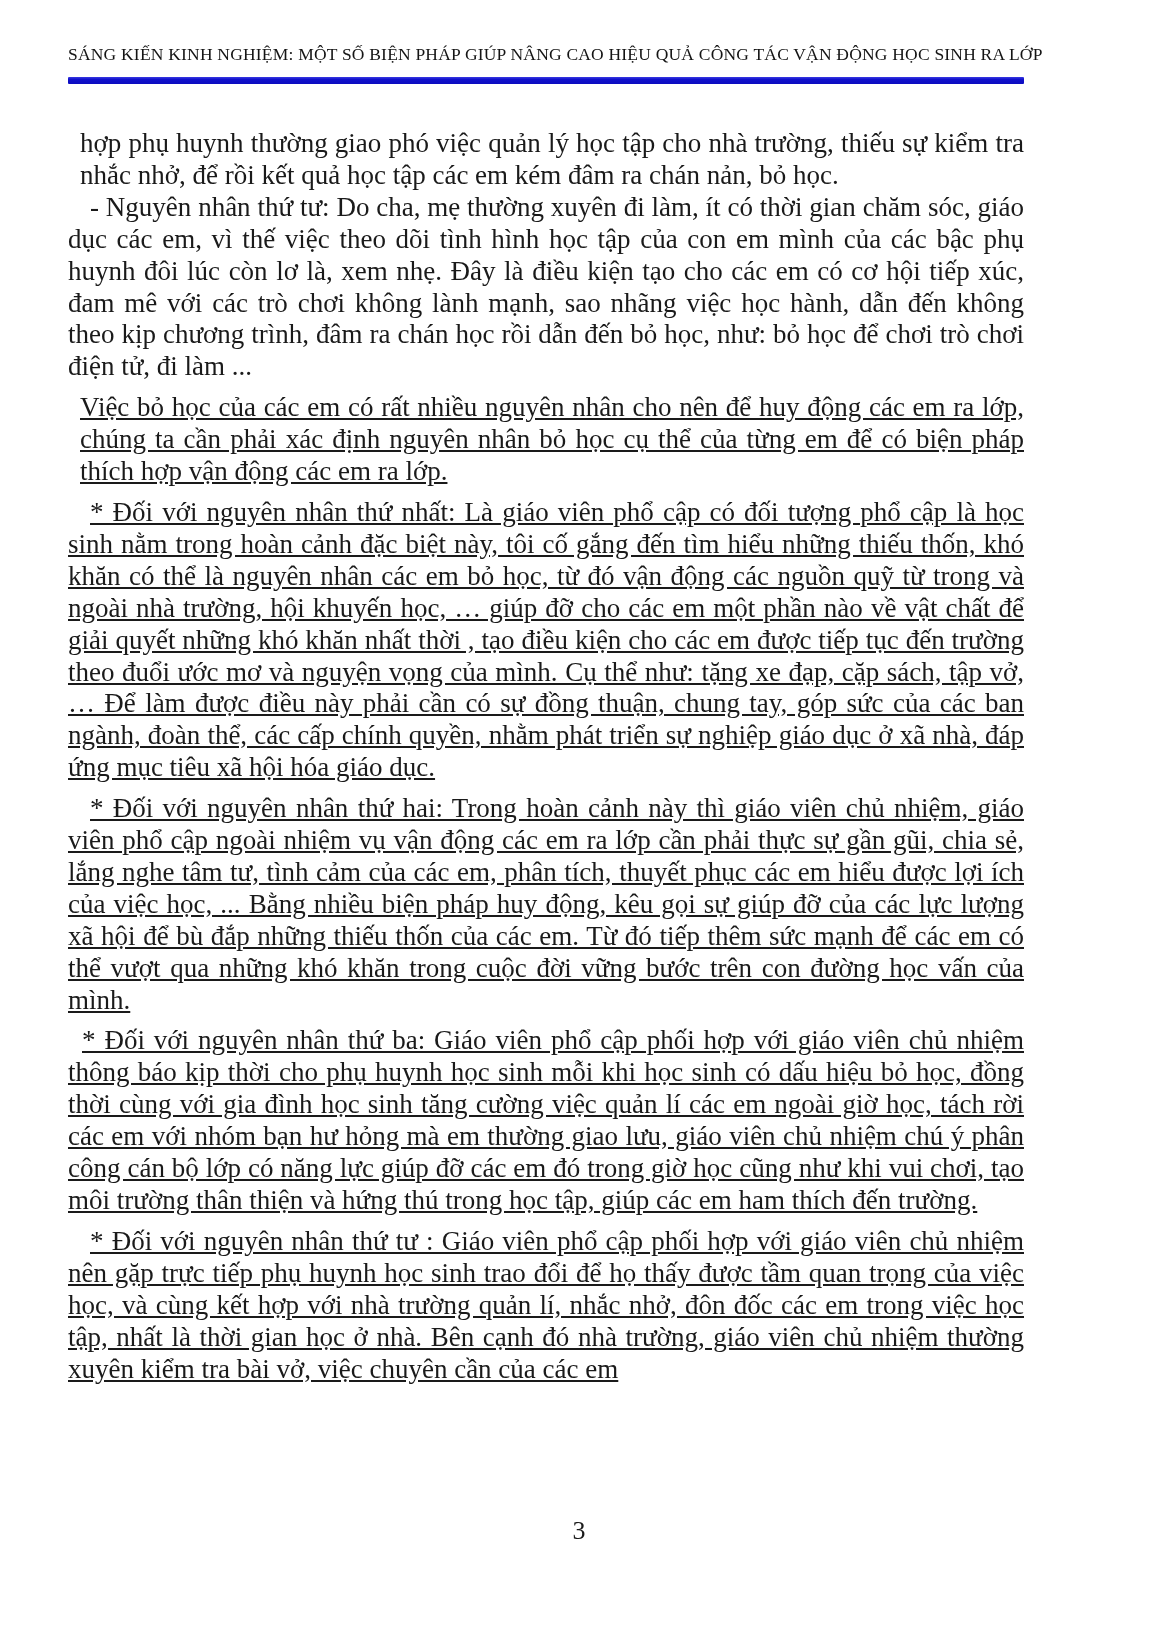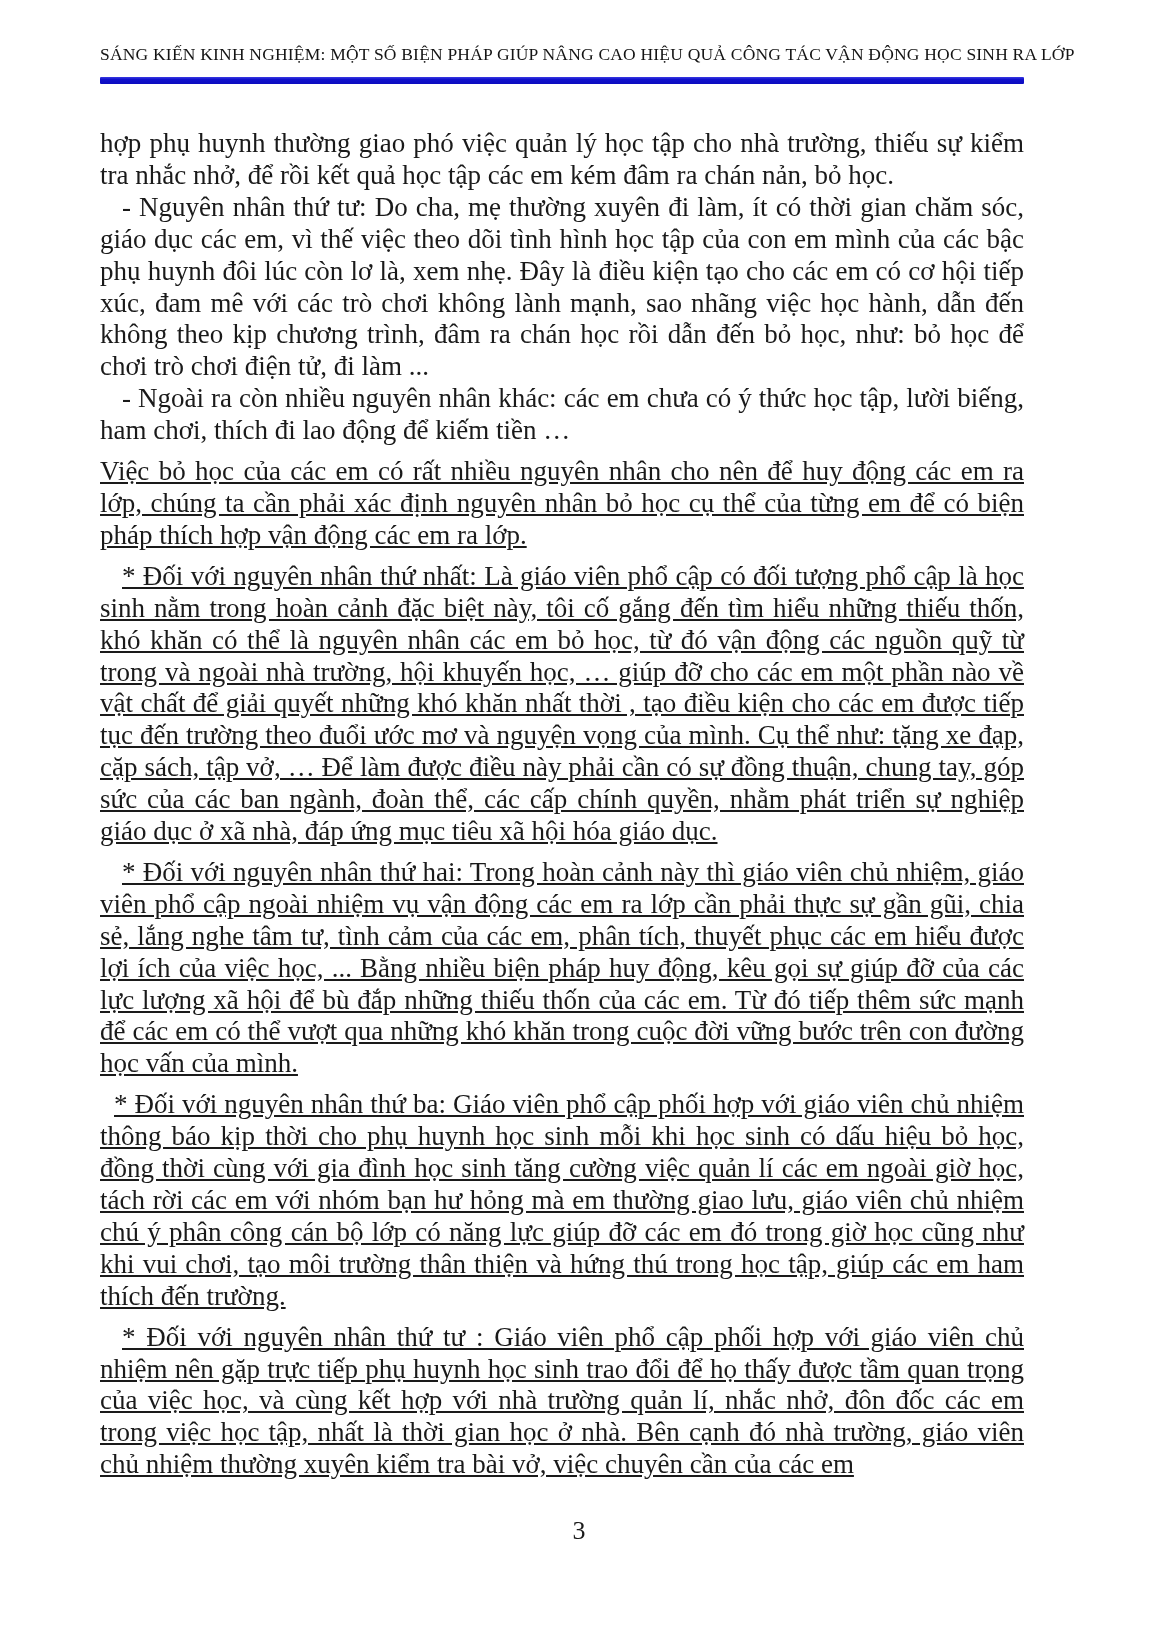--- a/index.html
+++ b/index.html
@@ -7,21 +7,21 @@
   body {
     width: 1158px;
     height: 1637px;
     font-family: "Liberation Serif", "DejaVu Serif", serif;
     color: #1a1a1a;
     overflow: hidden;
   }
   .page {
     width: 1158px;
     height: 1637px;
-    padding: 44px 134px 0 100px;
+    padding: 44px 134px 0 68px;
     position: relative;
     background: #ffffff;
     border-radius: 18px;
   }
   .header-title {
     font-size: 17.5px;
     letter-spacing: 0.2px;
     color: #141414;
     white-space: nowrap;
     font-weight: normal;
@@ -32,21 +32,21 @@
     background: linear-gradient(to bottom, #3a3ae2 0%, #1111cc 35%, #0b0bbf 100%);
     border-radius: 1px;
   }
   .body-text {
     margin-top: 44px;
     font-size: 27px;
     line-height: 31.9px;
     text-align: justify;
   }
   .body-text p { text-indent: 22px; }
-  .body-text p.flush { text-indent: 0; }
+  .body-text p.flush { text-indent: 0; margin-left: 12px; }
   .body-text p.indent-sm { text-indent: 14px; }
   .body-text p.gap { margin-top: 9px; text-decoration: underline; }
   .page-footer {
     position: absolute;
     left: 0;
     top: 1516px;
     width: 1158px;
     text-align: center;
     font-size: 26px;
     color: #1a1a1a;
@@ -58,21 +58,20 @@
 <div class="page">
 
   <header>
     <div class="header-title">SÁNG KIẾN KINH NGHIỆM:  MỘT SỐ BIỆN PHÁP GIÚP NÂNG CAO HIỆU QUẢ CÔNG TÁC VẬN ĐỘNG HỌC SINH RA LỚP</div>
     <div class="header-rule"></div>
   </header>
 
   <main class="body-text">
     <p class="flush">hợp phụ huynh thường giao phó việc quản lý học tập cho nhà trường, thiếu sự kiểm tra nhắc nhở, để rồi kết quả học tập các em kém đâm ra chán nản, bỏ học.</p>
     <p>- Nguyên nhân thứ tư: Do cha, mẹ thường xuyên đi làm, ít có thời gian chăm sóc, giáo dục các em, vì thế việc theo dõi tình hình học tập của con em mình của các bậc phụ huynh đôi lúc còn lơ là, xem nhẹ. Đây là điều kiện tạo cho các em có cơ hội tiếp xúc, đam mê với các trò chơi không lành mạnh, sao nhãng việc học hành, dẫn đến không theo kịp chương trình, đâm ra chán học rồi dẫn đến bỏ học, như: bỏ học để chơi trò chơi điện tử, đi làm ...</p>
-    <p>- Ngoài ra còn nhiều nguyên nhân khác: các em chưa có ý thức học tập, lười biếng, ham chơi, thích đi lao động để kiếm tiền …</p>
     <p class="flush gap">Việc bỏ học của các em có rất nhiều nguyên nhân cho nên để huy động các em ra lớp, chúng ta cần phải xác định nguyên nhân bỏ học cụ thể của từng em để có biện pháp thích hợp vận động các em ra lớp.</p>
     <p class="gap">* Đối với nguyên nhân thứ nhất: Là giáo viên phổ cập có đối tượng phổ cập là học sinh nằm trong hoàn cảnh đặc biệt này, tôi cố gắng đến tìm hiểu những thiếu thốn, khó khăn có thể là nguyên nhân các em bỏ học, từ đó vận động các nguồn quỹ từ trong và ngoài nhà trường, hội khuyến học, … giúp đỡ cho các em một phần nào về vật chất để giải quyết những khó khăn nhất thời , tạo điều kiện cho các em được tiếp tục đến trường theo đuổi ước mơ và nguyện vọng của mình. Cụ thể như: tặng xe đạp, cặp sách, tập vở, …  Để làm được điều này phải cần có sự đồng thuận, chung tay, góp sức của các ban ngành, đoàn thể, các cấp chính quyền, nhằm phát triển sự nghiệp giáo dục ở xã nhà, đáp ứng mục tiêu xã hội hóa giáo dục.</p>
     <p class="gap">* Đối với nguyên nhân thứ hai: Trong hoàn cảnh này thì giáo viên chủ nhiệm, giáo viên phổ cập ngoài nhiệm vụ vận động các em ra lớp cần phải thực sự gần gũi, chia sẻ, lắng nghe tâm tư, tình cảm của các em, phân tích, thuyết phục các em hiểu được lợi ích của việc học, ... Bằng nhiều biện pháp huy động, kêu gọi sự giúp đỡ của các lực lượng xã hội để bù đắp những thiếu thốn của các em. Từ đó tiếp thêm sức mạnh để các em có thể vượt qua những khó khăn trong cuộc đời vững bước trên con đường học vấn của mình.</p>
     <p class="indent-sm gap">* Đối với nguyên nhân thứ ba: Giáo viên phổ cập phối hợp với giáo viên chủ nhiệm thông báo kịp thời cho phụ huynh học sinh mỗi khi học sinh có dấu hiệu bỏ học, đồng thời cùng với gia đình học sinh tăng cường việc quản lí các em ngoài giờ học, tách rời các em với nhóm bạn hư hỏng mà em thường giao lưu, giáo viên chủ nhiệm chú ý phân công cán bộ lớp có năng lực giúp đỡ các em đó trong giờ học cũng như khi vui chơi, tạo môi trường thân thiện và hứng thú trong học tập, giúp các em ham thích đến trường.</p>
     <p class="gap">* Đối với nguyên nhân thứ tư : Giáo viên phổ cập phối hợp với giáo viên chủ nhiệm nên gặp trực tiếp phụ huynh học sinh trao đổi để họ thấy được tầm quan trọng của việc học, và cùng kết hợp với nhà trường quản lí, nhắc nhở, đôn đốc các em trong việc học tập, nhất là thời gian học ở nhà. Bên cạnh đó nhà trường, giáo viên chủ nhiệm thường xuyên kiểm tra bài vở, việc chuyên cần của các em</p>
   </main>
 
   <footer class="page-footer">
     <span>3</span>
   </footer>

